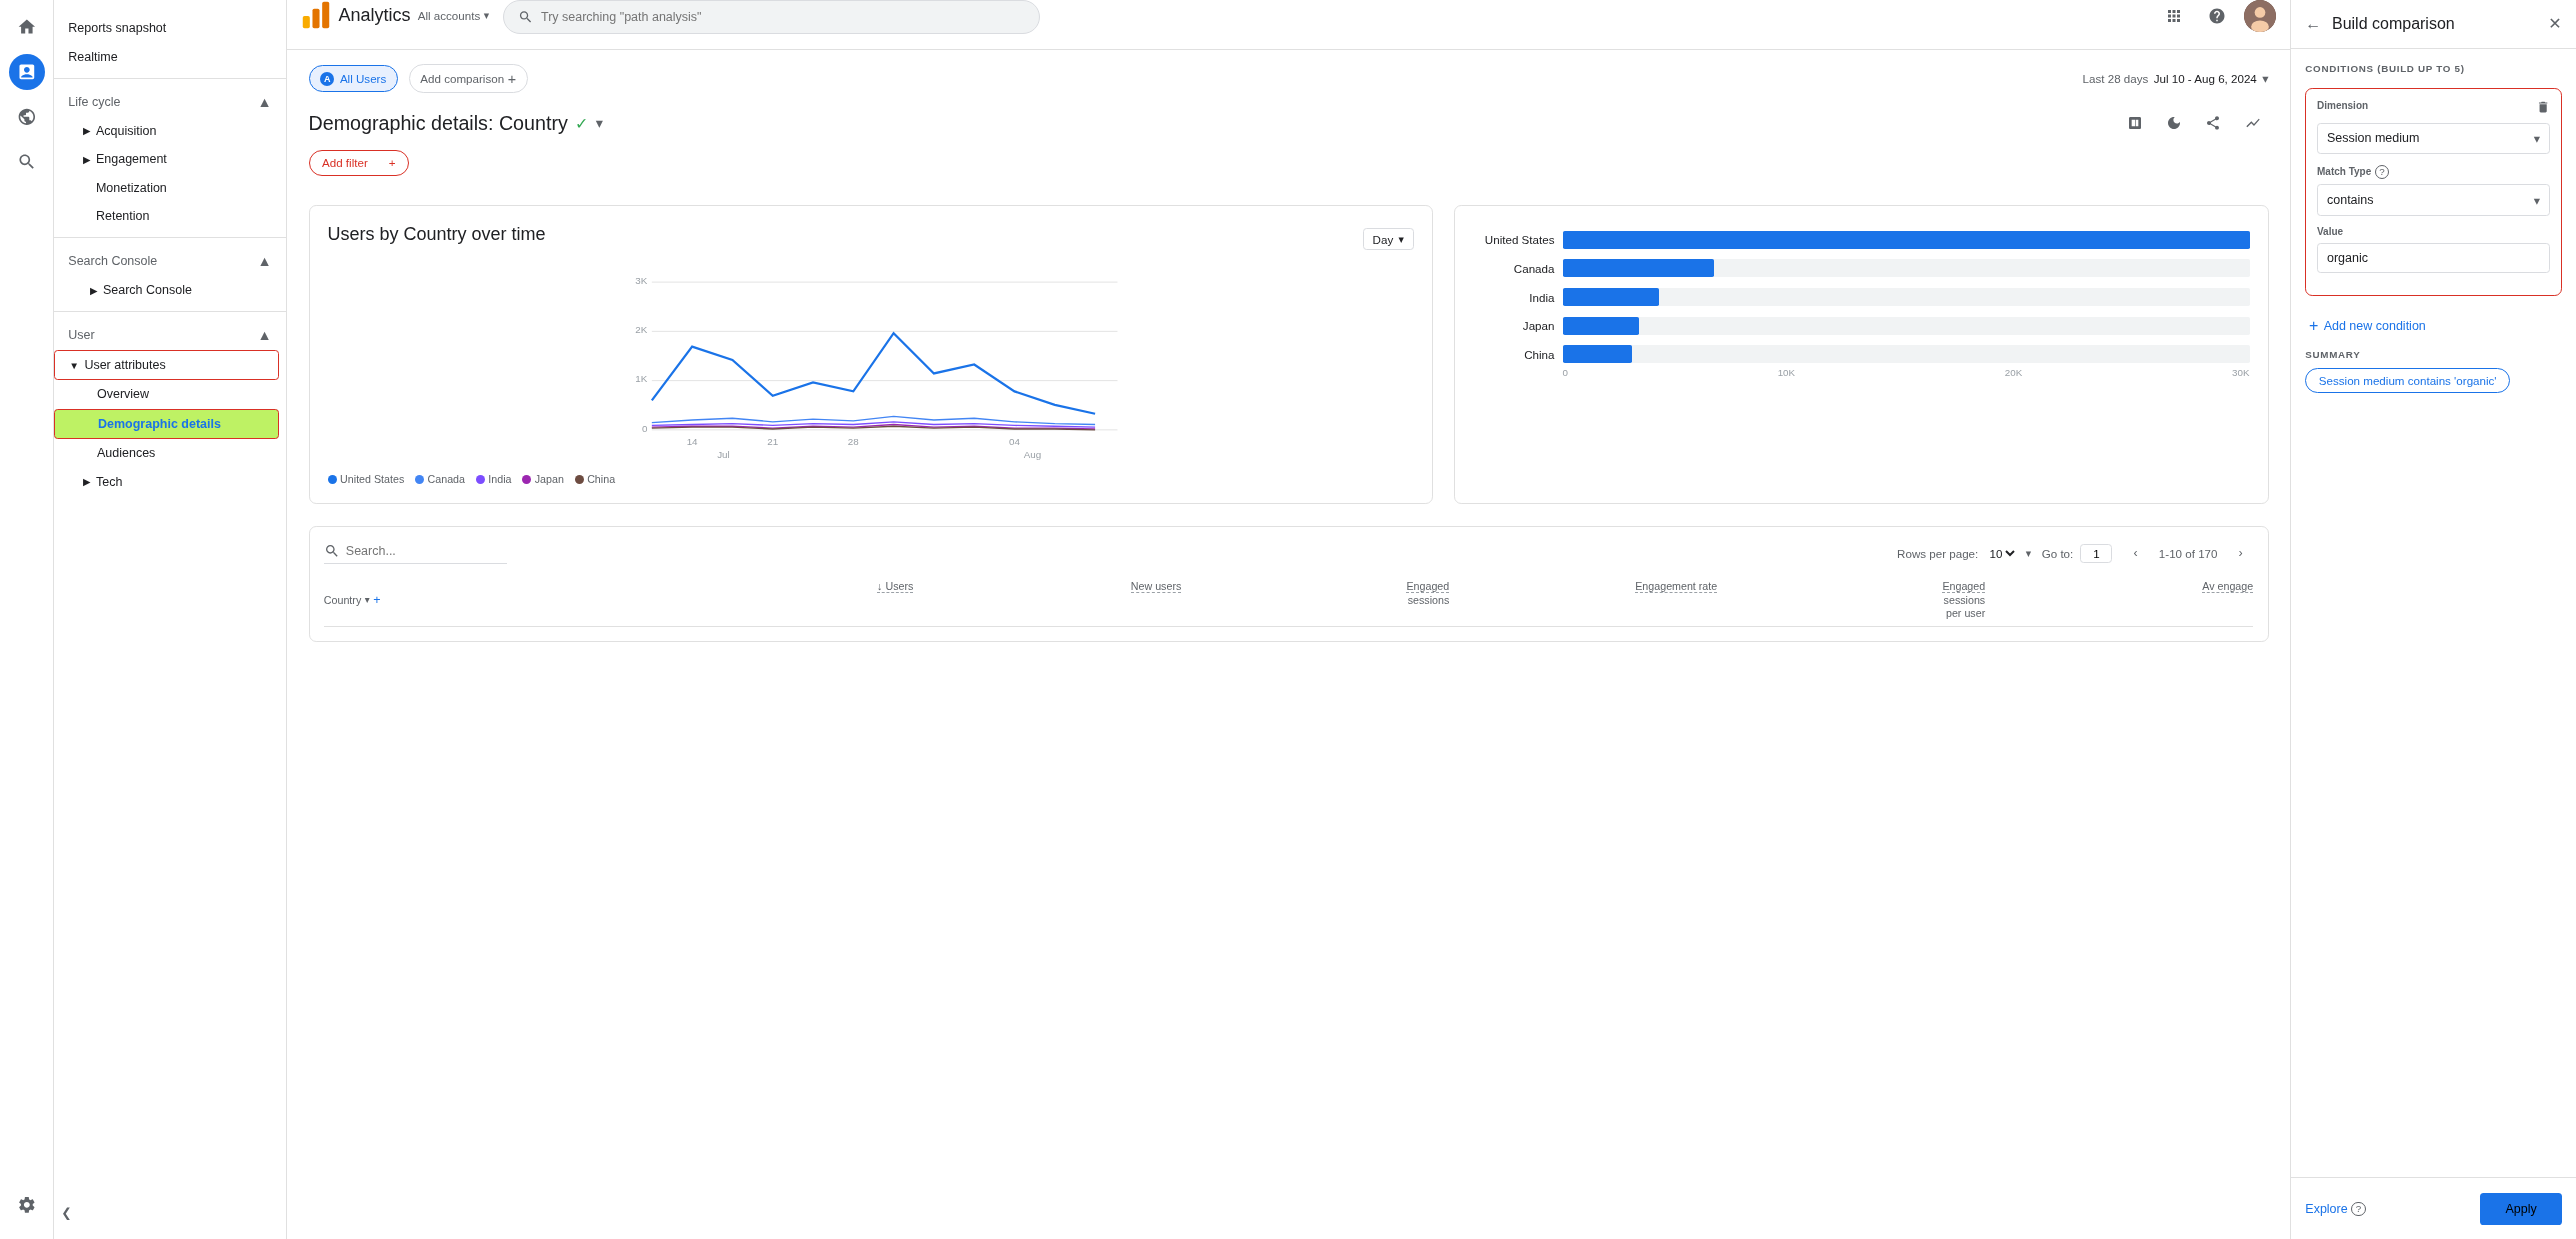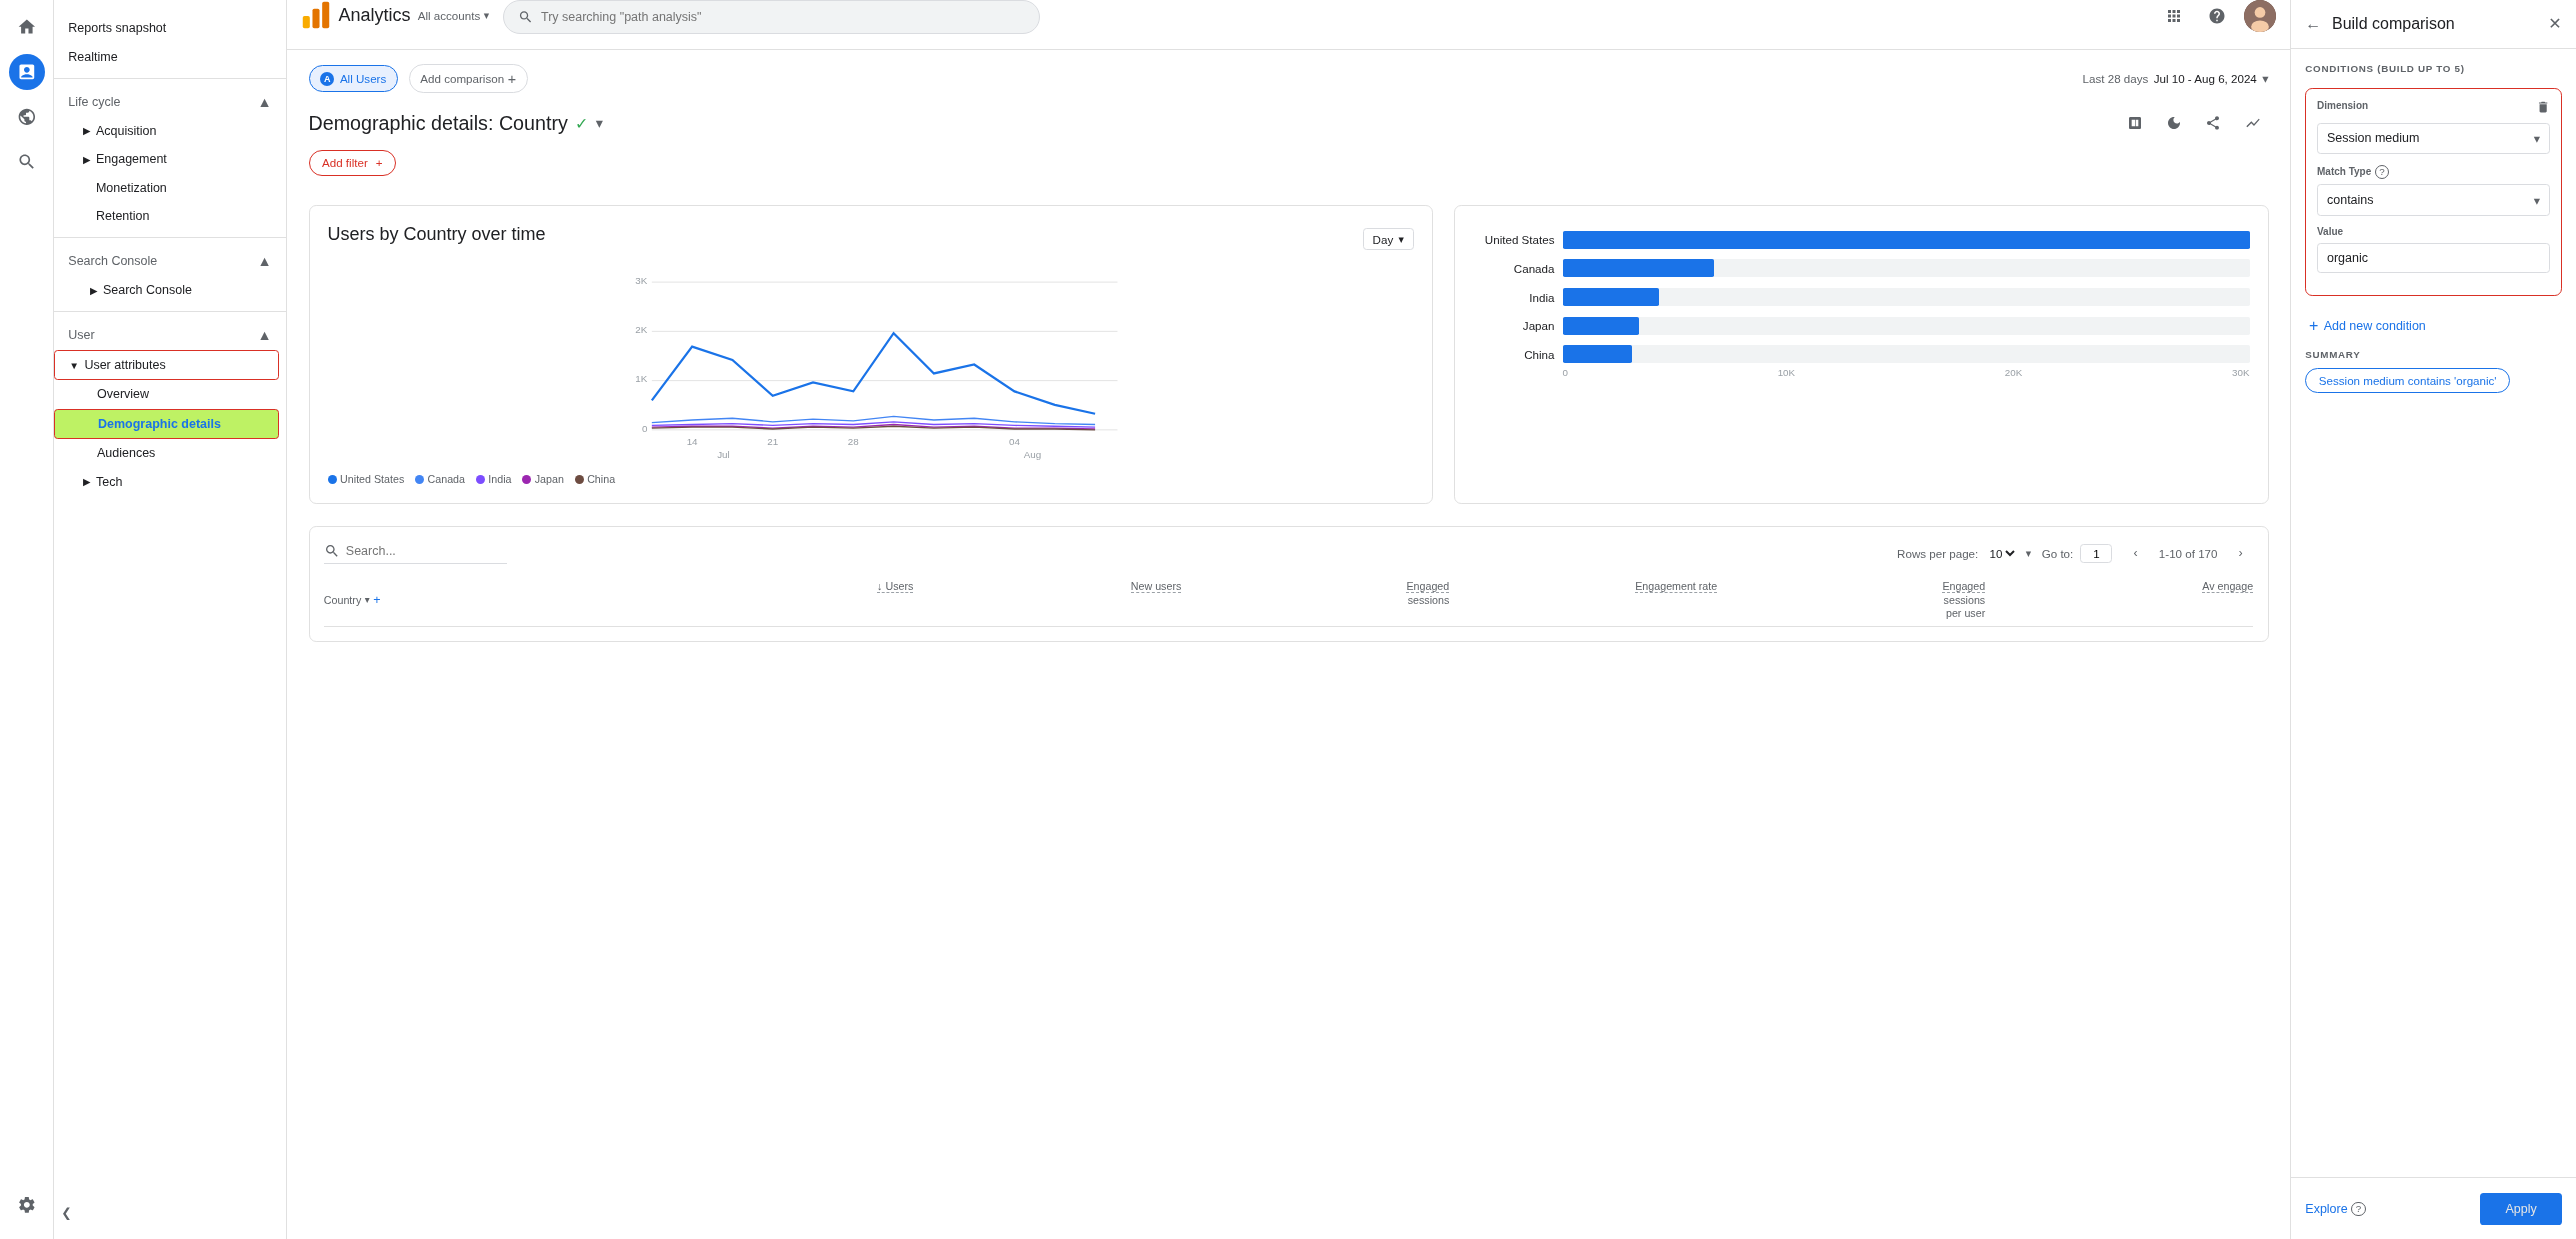--- a/index.html
+++ b/index.html
@@ -46,21 +46,21 @@
     .page-title-area { display: flex; align-items: center; gap: 7.2px; margin-bottom: 10.7px; }
     .page-title { font-size: 19.7px; font-weight: 400; color: #202124; }
     .title-check { color: #34a853; font-size: 16px; }
     .title-dropdown { font-size: 12.5px; color: #5f6368; cursor: pointer; }
 
     
     .chart-toolbar { display: flex; gap: 7.2px; margin-left: auto; }
     .toolbar-btn { width: 32px; height: 32px; display: flex; align-items: center; justify-content: center; border-radius: 3.6px; cursor: pointer; color: #5f6368; font-size: 14.3px; }
 
     
-    .add-filter-btn { display: flex; align-items: center; gap: 8px; padding: 5.4px 12.5px; border: 0.9px solid #d93025; border-radius: 14.3px; font-size: 11.6px; cursor: pointer; color: #d93025; margin-bottom: 18px; }
+    .add-filter-btn { display: flex; align-items: center; gap: 21px; padding: 5.4px 12.5px; border: 0.9px solid #d93025; border-radius: 14.3px; font-size: 11.6px; cursor: pointer; color: #d93025; margin-bottom: 18px; }
 
     
     .charts-row { display: flex; gap: 21.5px; margin-bottom: 21.5px; }
     .chart-box { background: #fff; border: 0.9px solid #e0e0e0; border-radius: 7.2px; padding: 18px; }
     .chart-box.line-chart { flex: 1.4; min-width: 0; }
     .chart-box.bar-chart { flex: 1; min-width: 0; }
     .chart-title { font-size: 18px; color: #202124; margin-bottom: 10.7px; }
     .chart-header { display: flex; align-items: center; justify-content: space-between; margin-bottom: 10.7px; }
     .day-selector { display: flex; align-items: center; gap: 5.4px; padding: 3.6px 9px; border: 0.9px solid #dadce0; border-radius: 3.6px; font-size: 11.6px; cursor: pointer; }
     .chart-legend { display: flex; gap: 10.7px; flex-wrap: wrap; margin-top: 7.2px; }
@@ -101,21 +101,21 @@
     .condition-box { border: 1.8px solid #d93025; border-radius: 7.2px; padding: 10.7px; margin-bottom: 14.3px; }
     .field-label { font-size: 10px; color: #5f6368; margin-bottom: 5.4px; font-weight: 700; }
     .field-wrapper { border: 0.9px solid #dadce0; border-radius: 3.6px; padding: 7.2px 9px; font-size: 12.5px; color: #202124; background: #fff; display: flex; align-items: center; justify-content: space-between; gap: 3.6px; margin-bottom: 10.7px; }
     .delete-icon { color: #5f6368; cursor: pointer; font-size: 14.3px; }
     .add-condition-btn { display: flex; align-items: center; gap: 5.4px; color: #1a73e8; font-size: 12.5px; cursor: pointer; padding: 7.2px 3.6px; }
     .summary-section { margin-top: 7.2px; }
     .summary-label { font-size: 9.8px; color: #5f6368; font-weight: 600; letter-spacing: 0.7px; margin-bottom: 7.2px; text-transform: uppercase; }
     .summary-chip { border: 0.9px solid #1a73e8; border-radius: 14.3px; padding: 5.4px 12.5px; font-size: 11.6px; color: #1a73e8; display: inline-block; }
     .panel-footer { padding: 14.3px; border-top: 0.9px solid #e0e0e0; display: flex; justify-content: space-between; align-items: center; }
     .explore-btn { display: flex; align-items: center; gap: 3.6px; color: #1a73e8; font-size: 12.5px; cursor: pointer; }
-    .apply-btn { background: #1a73e8; color: #e5e5e5; border: none; border-radius: 3.6px; padding: 9px 25px; font-size: 12.5px; cursor: pointer; font-weight: 500; }
+    .apply-btn { background: #1a73e8; color: #000000; border: none; border-radius: 3.6px; padding: 9px 25px; font-size: 12.5px; cursor: pointer; font-weight: 500; }
 
     
     .match-type-row { display: flex; align-items: center; gap: 3.6px; margin-bottom: 5.4px; }
     .help-icon { width: 14.3px; height: 14.3px; border-radius: 50%; border: 0.9px solid #5f6368; display: flex; align-items: center; justify-content: center; font-size: 9.8px; color: #5f6368; cursor: pointer; }
 
     .content-header-row { display: flex; align-items: flex-start; margin-bottom: 10.7px; }
 
     .sidebar-divider { height: 0.9px; background: #e0e0e0; margin: 7.2px 0; }
     .collapse-btn { width: 25px; height: 25px; display: flex; align-items: center; justify-content: center; cursor: pointer; color: #5f6368; border-radius: 50%; }
   </style>

